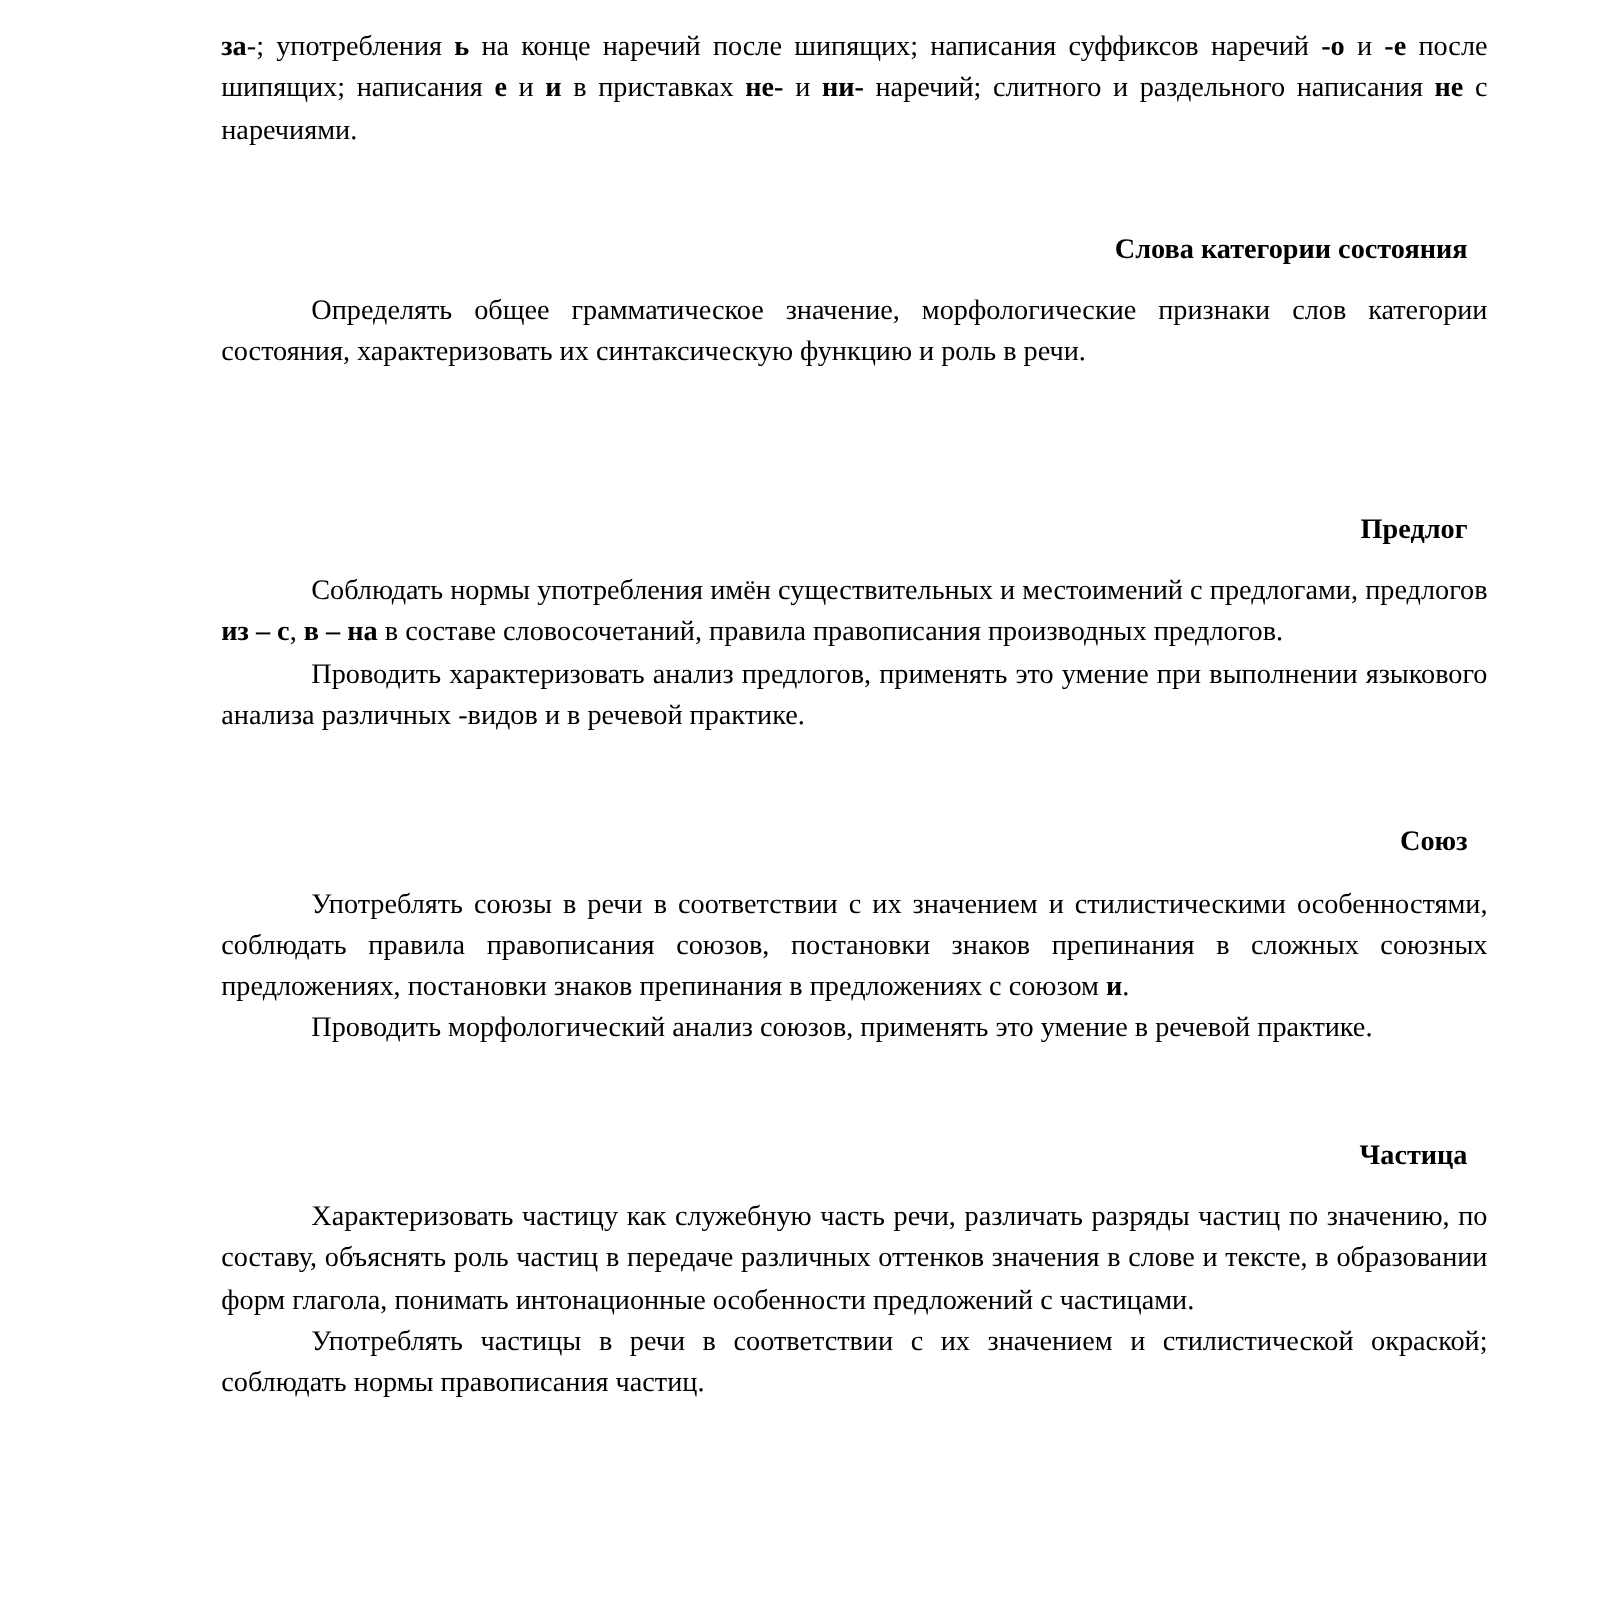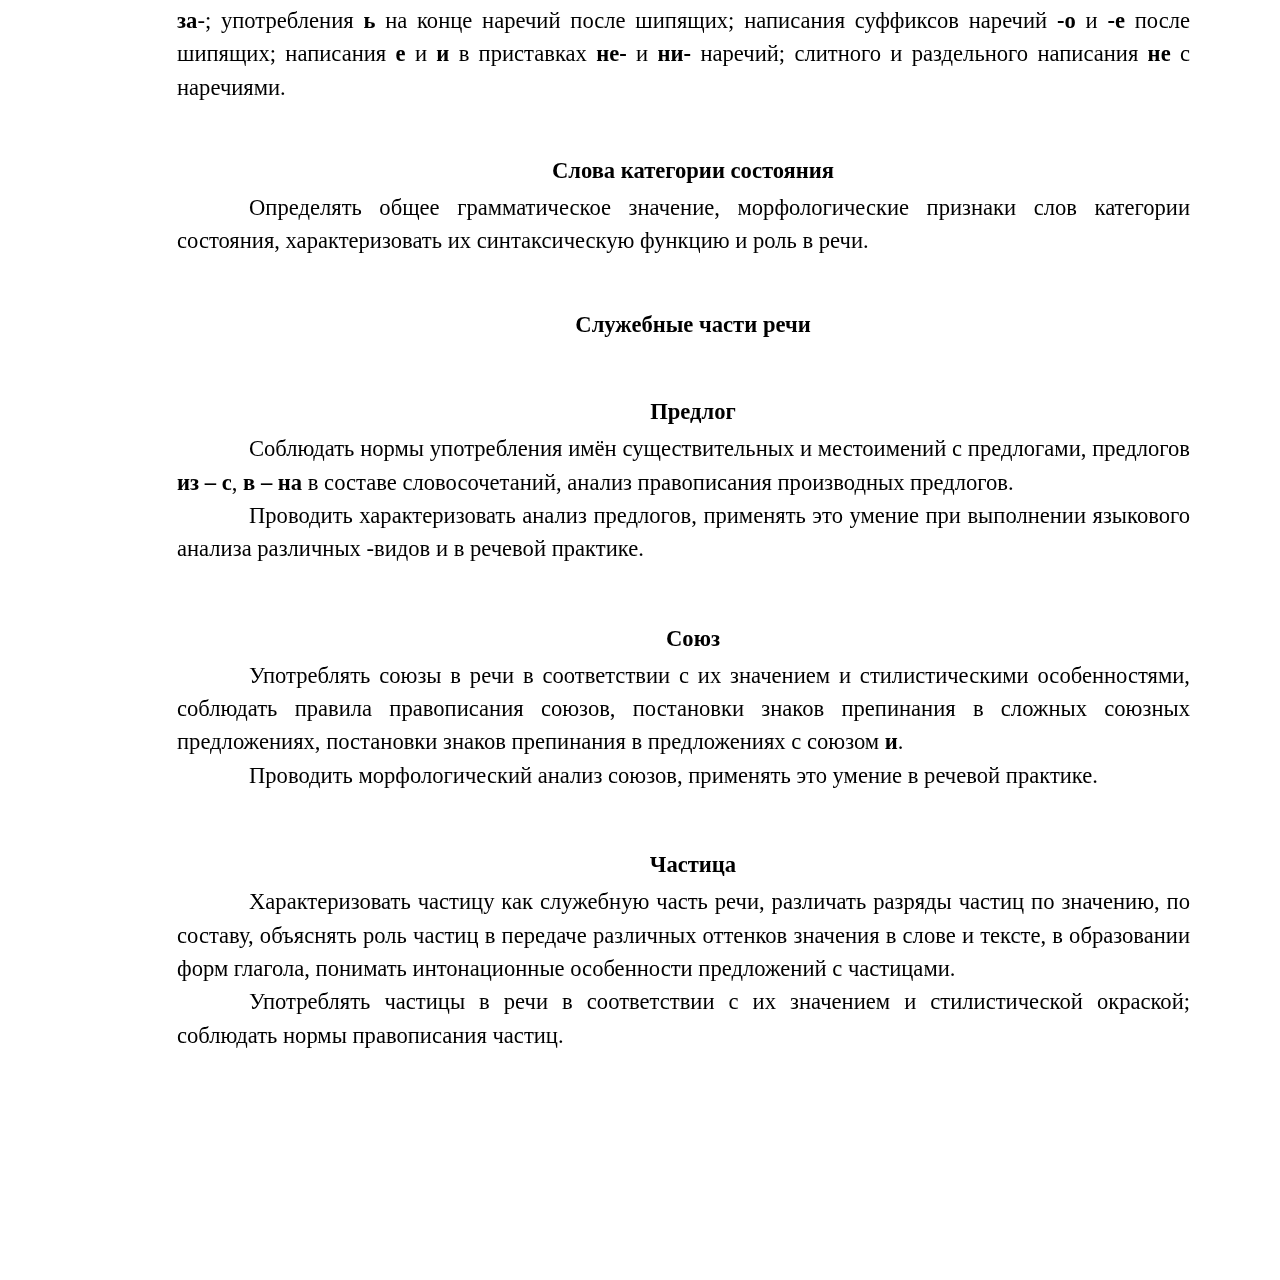--- a/index.html
+++ b/index.html
@@ -13,66 +13,65 @@
     height: 1280px;
     overflow: hidden;
     font-family: "Liberation Serif", "DejaVu Serif", serif;
     color: #000000;
   }
   .page {
     position: relative;
     width: 1176px;
     height: 1280px;
     box-sizing: border-box;
-    padding: 4px 90px 0 177px;
+    padding: 20px 90px 0 177px;
     background: #ffffff;
   }
   .doc-body {
     width: 1013px;
   }
   p {
     margin: 0;
     font-size: 22.6px;
     line-height: 33.3px;
     text-align: justify;
     text-justify: inter-word;
     hyphens: none;
   }
   p.para {
     text-indent: 72px;
   }
   p.cont {
     text-indent: 0;
   }
   h3.heading {
-    margin: 4px;
+    margin: 16px;
     font-size: 22.6px;
     line-height: 33.3px;
     font-weight: bold;
-    text-align: center;
+    text-align: right;
     text-indent: 19px;
   }
   .spacer-lg { height: 46px; }
   .spacer-xl { height: 52px; }
   b, strong { font-weight: bold; }
 </style>
 </head>
 <body>
 
 <div class="page">
   <div class="doc-body" id="doc-body">
       <p class="para cont"><b>за</b><span>-; употребления </span><b>ь</b><span> на конце наречий после шипящих; написания суффиксов наречий </span><b>-о</b><span> и </span><b>-е</b><span> после шипящих; написания </span><b>е</b><span> и </span><b>и</b><span> в приставках </span><b>не-</b><span> и </span><b>ни-</b><span> наречий; слитного и раздельного написания </span><b>не</b><span> с наречиями.</span></p>
       <div class="spacer-lg"></div>
       <h3 class="heading">Слова категории состояния</h3>
       <p class="para"><span>Определять общее грамматическое значение, морфологические признаки слов категории состояния, характеризовать их синтаксическую функцию и роль в речи.</span></p>
       <div class="spacer-lg"></div>
-      <h3 class="heading">Служебные части речи</h3>
       <div class="spacer-lg"></div>
       <h3 class="heading">Предлог</h3>
-      <p class="para"><span>Соблюдать нормы употребления имён существительных и местоимений с предлогами, предлогов </span><b>из – с</b><span>, </span><b>в – на</b><span> в составе словосочетаний, анализ правописания производных предлогов.</span></p>
+      <p class="para"><span>Соблюдать нормы употребления имён существительных и местоимений с предлогами, предлогов </span><b>из – с</b><span>, </span><b>в – на</b><span> в составе словосочетаний, правила правописания производных предлогов.</span></p>
       <p class="para"><span>Проводить характеризовать анализ предлогов, применять это умение при выполнении языкового анализа различных -видов и в речевой практике.</span></p>
       <div class="spacer-xl"></div>
       <h3 class="heading">Союз</h3>
       <p class="para"><span>Употреблять союзы в речи в соответствии с их значением и стилистическими особенностями, соблюдать правила правописания союзов, постановки знаков препинания в сложных союзных предложениях, постановки знаков препинания в предложениях с союзом </span><b>и</b><span>.</span></p>
       <p class="para"><span>Проводить морфологический анализ союзов, применять это умение в речевой практике.</span></p>
       <div class="spacer-xl"></div>
       <h3 class="heading">Частица</h3>
       <p class="para"><span>Характеризовать частицу как служебную часть речи, различать разряды частиц по значению, по составу, объяснять роль частиц в передаче различных оттенков значения в слове и тексте, в образовании форм глагола, понимать интонационные особенности предложений с частицами.</span></p>
       <p class="para"><span>Употреблять частицы в речи в соответствии с их значением и стилистической окраской; соблюдать нормы правописания частиц.</span></p>
     </div>

